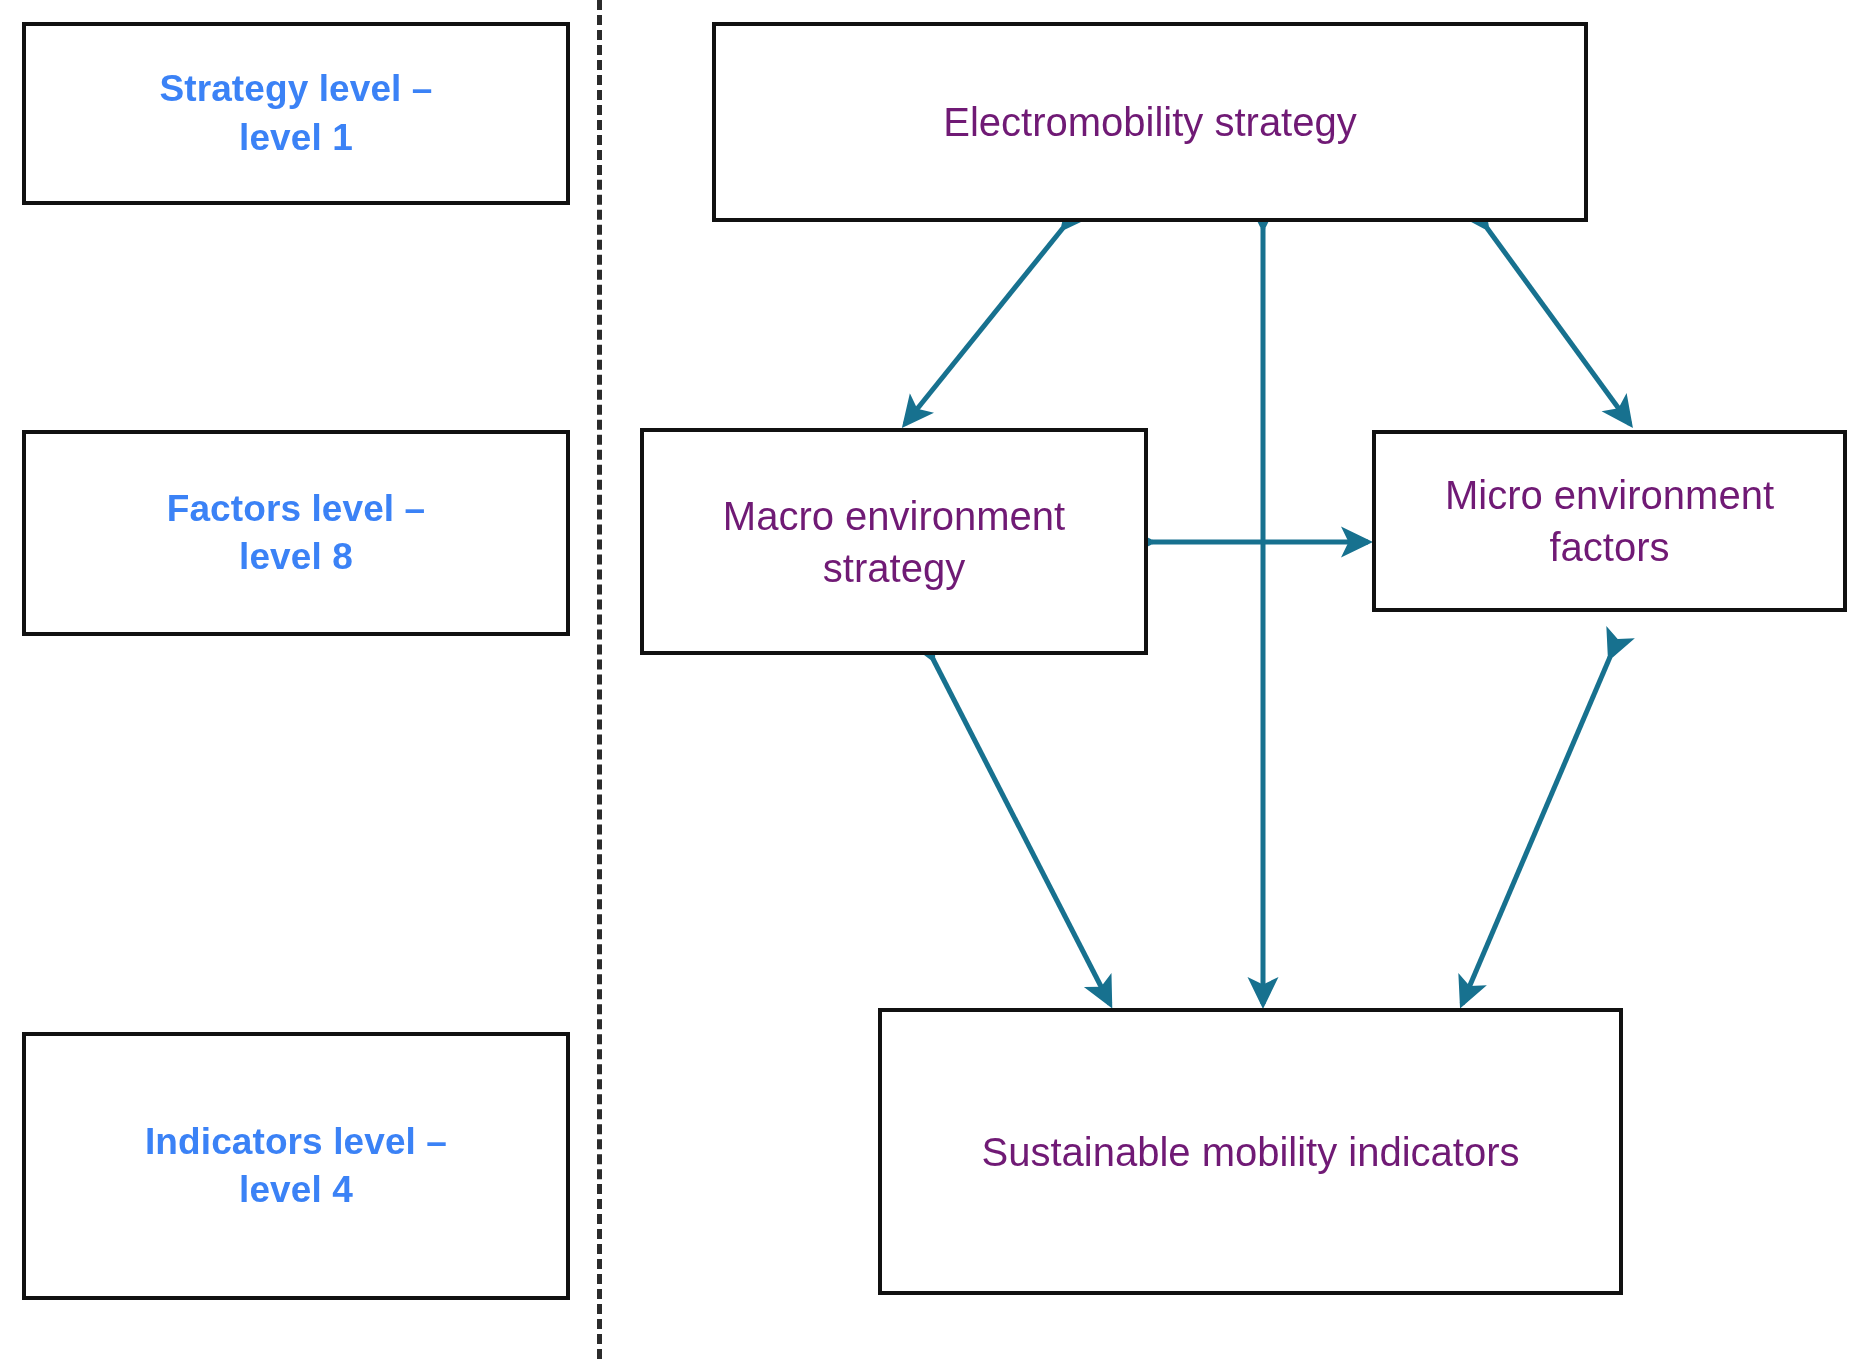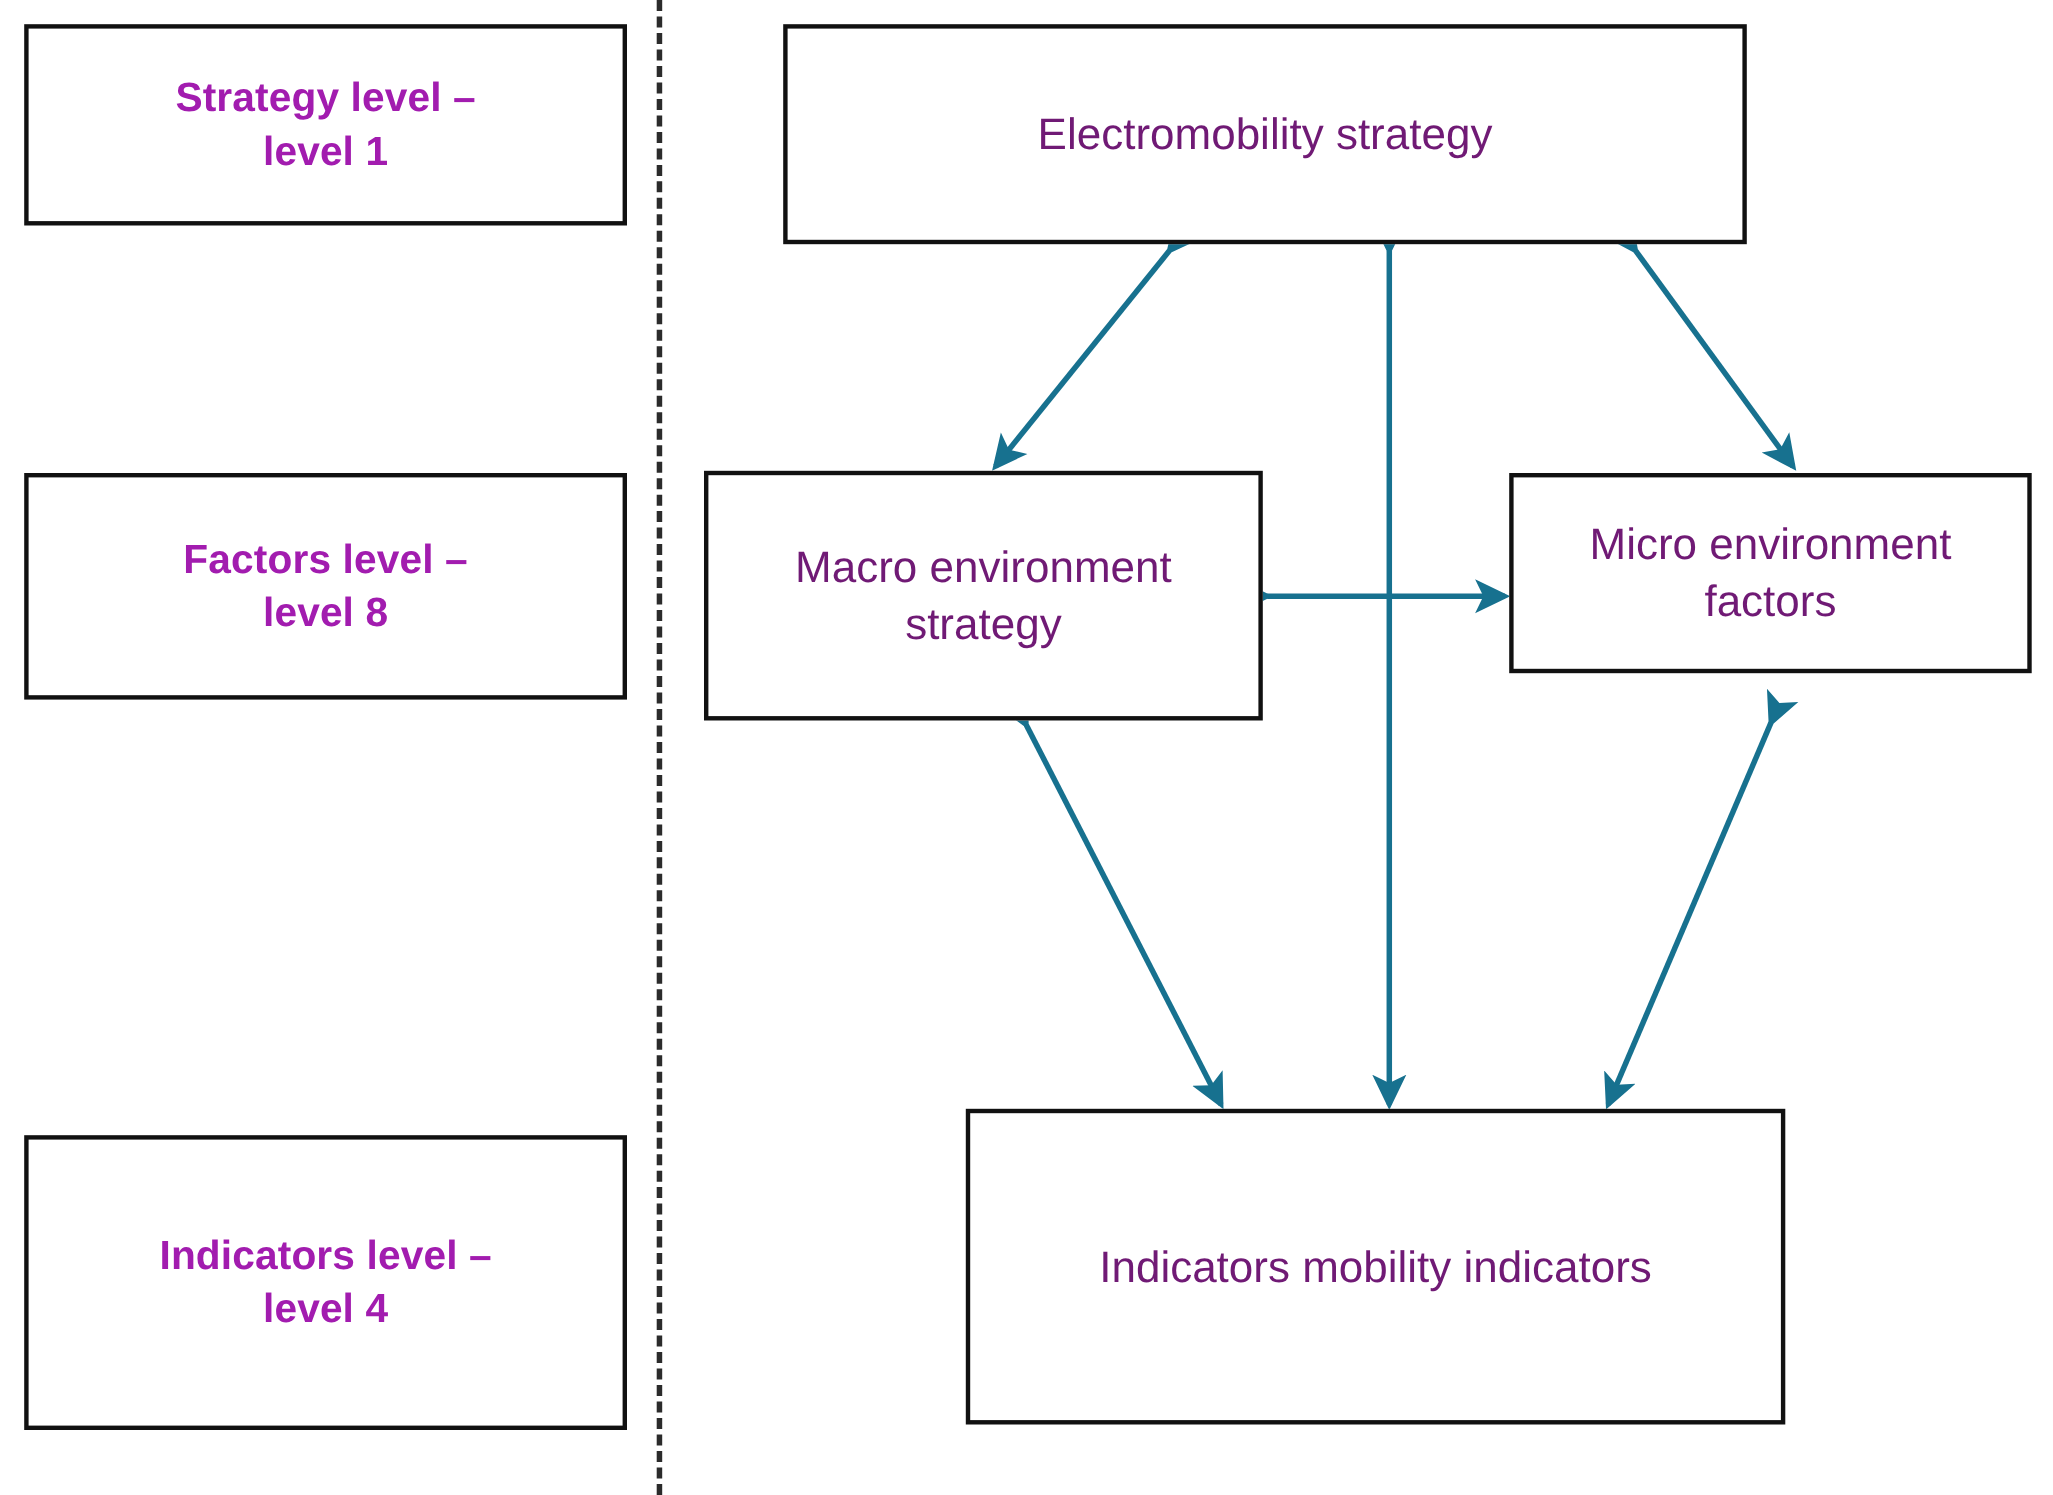--- a/index.html
+++ b/index.html
@@ -34,21 +34,21 @@
     color: #1a1a1a;
     padding: 0 14px;
     white-space: pre-line;
   }
 
   
   .legend-box .label {
     font-weight: bold;
     font-size: 37px;
     letter-spacing: 0.1px;
-    color: #a21caf;
+    color: #3b82f6;
   }
 
   #legend-box-1 { left: 22px;  top: 22px;   width: 548px; height: 183px; }
   #legend-box-2 { left: 22px;  top: 430px;  width: 548px; height: 206px; }
   #legend-box-3 { left: 22px;  top: 1032px; width: 548px; height: 268px; }
 
   
   .node-box .label {
     font-weight: normal;
     font-size: 40px;
@@ -132,16 +132,16 @@
     <span class="label">Macro environment
 strategy</span>
   </div>
 
   <div class="box node-box" id="node-micro">
     <span class="label">Micro environment
 factors</span>
   </div>
 
   <div class="box node-box" id="node-indicators">
-    <span class="label">Indicators mobility indicators</span>
+    <span class="label">Sustainable mobility indicators</span>
   </div>
 
 </div>
 
 </body></html>

